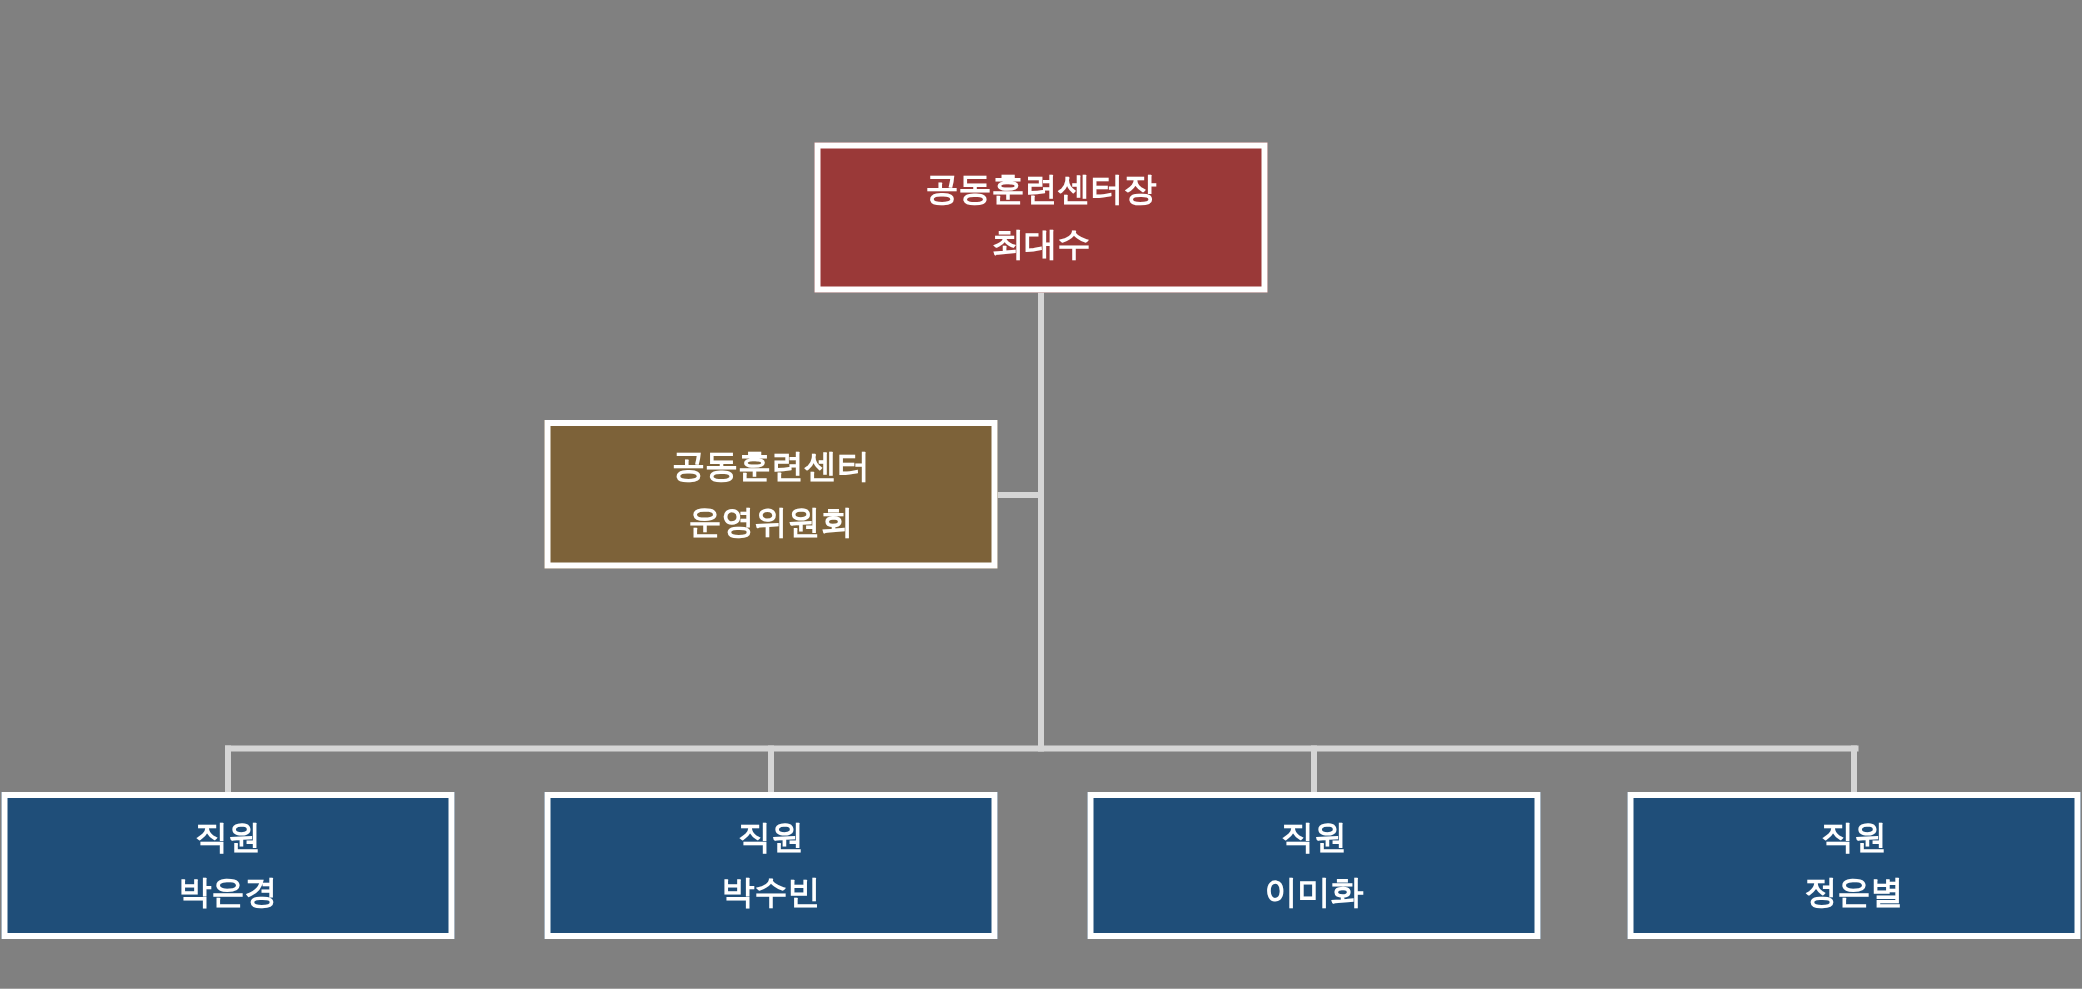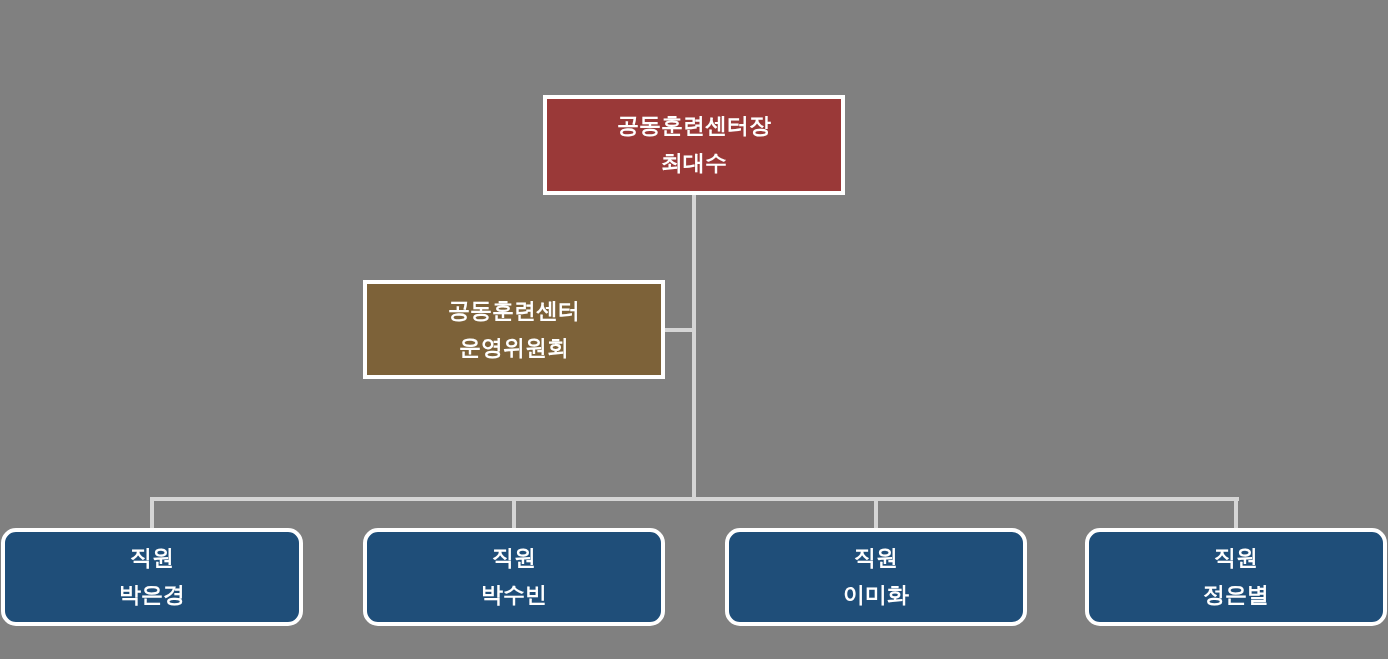--- a/index.html
+++ b/index.html
@@ -25,21 +25,21 @@
     align-items: center;
     justify-content: center;
     text-align: center;
     font-size: 22px;
     font-weight: bold;
     line-height: 1.68;
   }
   
   .node-director  { left: 543px;  top: 95px;  width: 302px; height: 100px; }
   .node-committee { left: 363px;  top: 280px; width: 302px; height: 99px;  }
-  .node-staff     { top: 528px;   width: 302px; height: 98px; border-radius: 15px; }
+  .node-staff     { top: 528px;   width: 302px; height: 98px; }
   .node-staff-1   { left: 1px;    }
   .node-staff-2   { left: 363px;  }
   .node-staff-3   { left: 725px;  }
   .node-staff-4   { left: 1085px; }
   
   .conn-main-vertical   { left: 692px;  top: 195px; width: 4px;    height: 306px; }
   .conn-committee-stub  { left: 665px;  top: 328px; width: 27px;   height: 4px;   }
   .conn-bus             { left: 150px;  top: 497px; width: 1089px; height: 4px;   }
   .conn-stub-1          { left: 150px;  top: 497px; width: 4px;    height: 31px;  }
   .conn-stub-2          { left: 512px;  top: 497px; width: 4px;    height: 31px;  }

